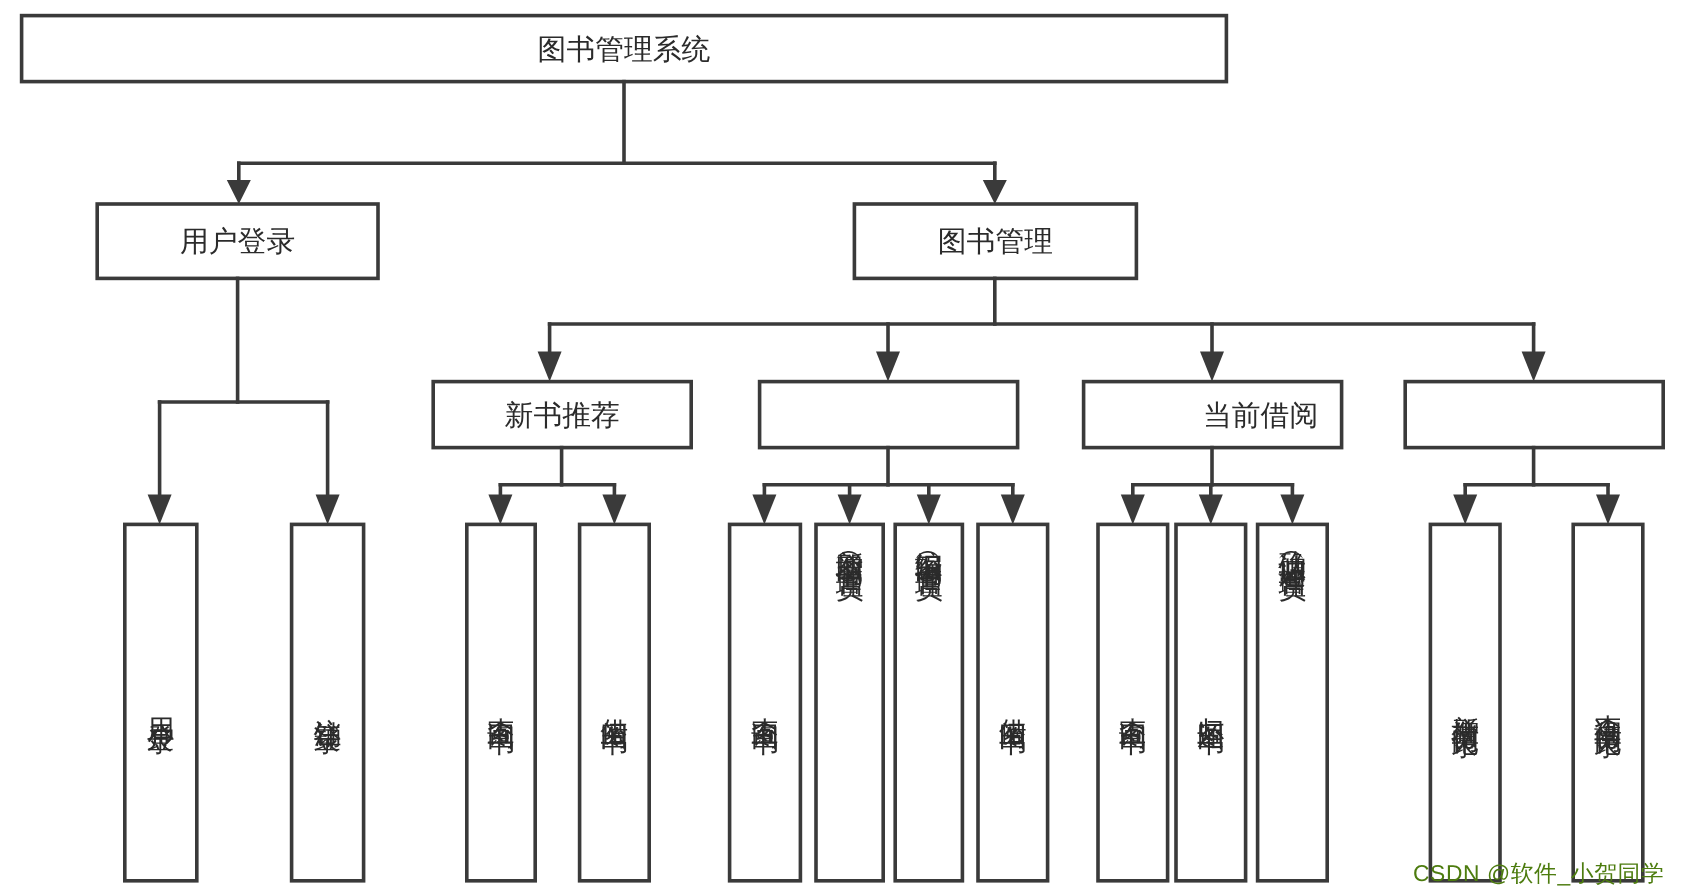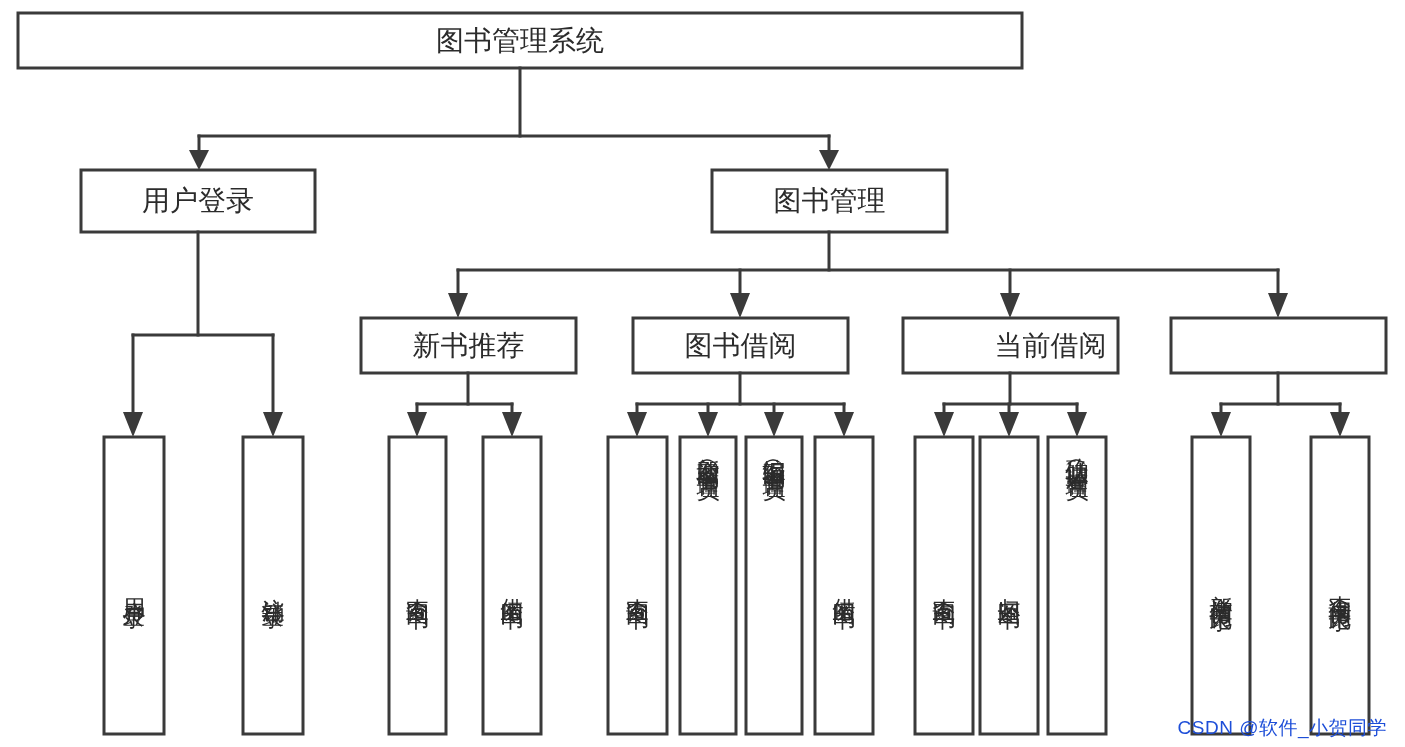--- a/index.html
+++ b/index.html
@@ -61,31 +61,31 @@
   }
   .horizontal-label-wrap {
     position: absolute;
     display: flex;
     align-items: center;
     justify-content: center;
     pointer-events: none;
   }
   .horizontal-label-wrap span {
     font-family: "Liberation Sans", "DejaVu Sans", sans-serif;
-    font-size: 28px;
+    font-size: 24px;
     color: #2b2b2b;
     white-space: nowrap;
   }
   #watermark {
     position: absolute;
     right: 18px;
     bottom: 6px;
     font-family: "Liberation Sans", "DejaVu Sans", sans-serif;
     font-size: 19px;
-    color: #1d4ed8;
+    color: #4d7c0f;
     letter-spacing: 0.5px;
     white-space: nowrap;
     text-align: center;
   }
 </style>
 </head>
 <body>
 
 <div id="diagram-root">
 
@@ -189,23 +189,20 @@
   <div class="horizontal-label-wrap" style="left:81px; top:170px; width:234px; height:62px;">
     <span>用户登录</span>
   </div>
   <div class="horizontal-label-wrap" style="left:712px; top:170px; width:235px; height:62px;">
     <span>图书管理</span>
   </div>
 
   <div class="horizontal-label-wrap" style="left:361px; top:318px; width:215px; height:55px;">
     <span>新书推荐</span>
   </div>
-  <div class="horizontal-label-wrap" style="left:633px; top:318px; width:215px; height:55px;">
-    <span>图书借阅</span>
-  </div>
   <div class="horizontal-label-wrap" style="left:903px; top:318px; width:215px; height:55px;margin-left:40px;">
     <span>当前借阅</span>
   </div>
 
   <div class="vertical-label-wrap" style="left:104px; top:437px; width:60px; height:297px;">
     <span>用户登录</span>
   </div>
   <div class="vertical-label-wrap" style="left:243px; top:437px; width:60px; height:297px;">
     <span>注销登录</span>
   </div>

